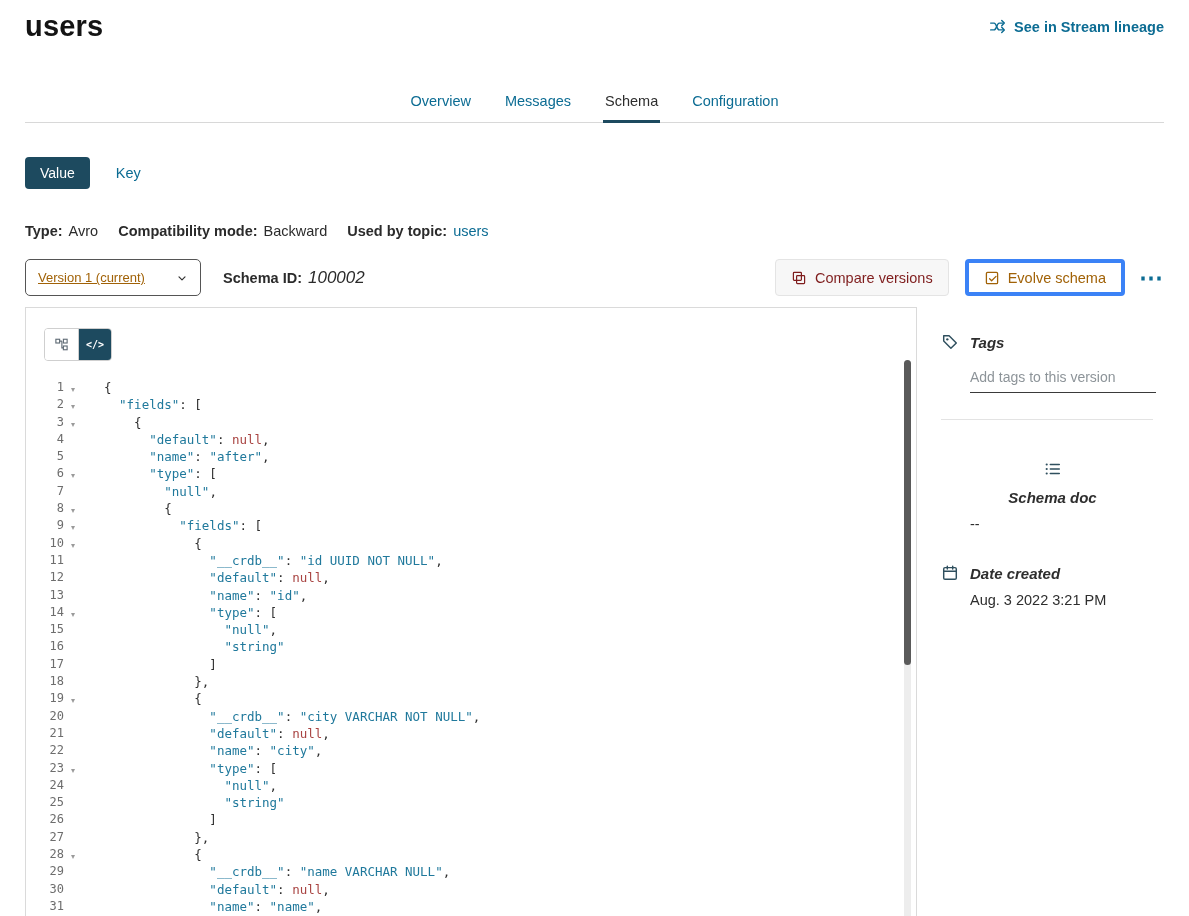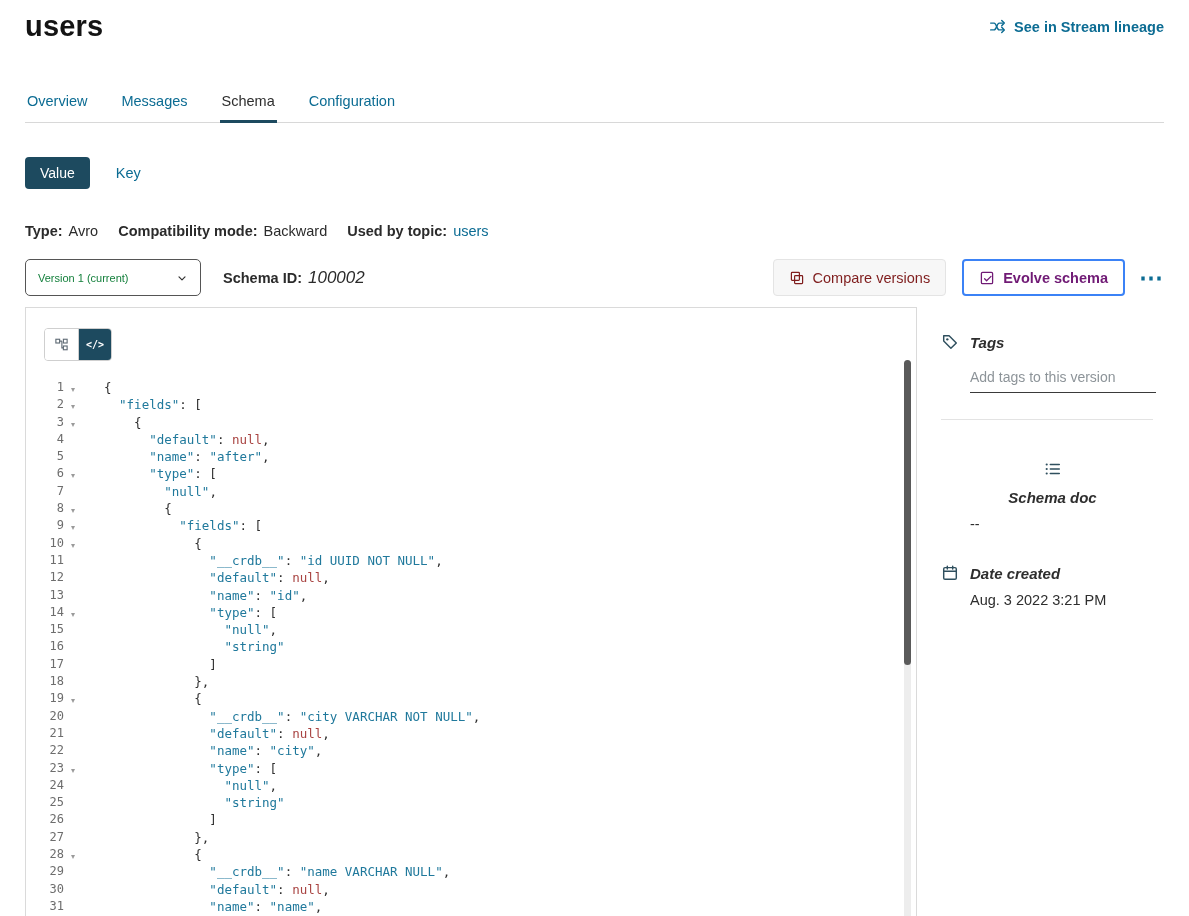--- a/index.html
+++ b/index.html
@@ -4,42 +4,42 @@
 <style>
   * { box-sizing: border-box; margin: 0; padding: 0; }
   html, body { width: 1189px; height: 916px; overflow: hidden; background: #fff; }
   body { font-family: "Liberation Sans", sans-serif; color: #2b2b2b; }
 
   .topbar { display: flex; justify-content: space-between; align-items: flex-start; padding: 10px 25px 0; }
   h1 { font-size: 29px; font-weight: 700; color: #141414; letter-spacing: .2px; }
   .lineage { display: flex; align-items: center; gap: 8px; color: #0c6c93; font-size: 14.5px; font-weight: 700; margin-top: 8px; cursor: pointer; text-decoration: none; }
   .lineage .ic { display: flex; }
 
-  .tabs { display: flex; gap: 30px; margin: 42px 25px 0; border-bottom: 1px solid #d8d8d8; }
+  .tabs { display: flex; gap: 30px; margin: 42px 25px 0; border-bottom: 1px solid #d8d8d8; justify-content: center; }
   .tab { font-size: 14.5px; color: #0c6c93; padding: 8px 2px 13px; cursor: pointer; }
   .tab.active { color: #2e2e2e; padding-bottom: 8px; border-bottom: 3px solid #1d4a5f; margin-bottom: -1px; }
 
   .seg { margin: 34px 25px 0; display: flex; align-items: center; }
   .btn-value { background: #1d4a5f; color: #fff; font-size: 14px; padding: 8px 15px; border-radius: 4px; cursor: pointer; }
   .key-link { color: #0c6c93; font-size: 14.5px; margin-left: 26px; cursor: pointer; }
 
   .meta { margin: 34px 25px 0; font-size: 14.5px; display: flex; align-items: center; }
   .meta .b { font-weight: 700; }
   .meta .v { margin-left: 6px; }
   .meta .g { margin-left: 20px; }
   .meta .link { color: #0c6c93; text-decoration: none; cursor: pointer; }
 
   .version-row { margin: 20px 25px 0; display: flex; align-items: center; }
-  .select { width: 176px; height: 37px; border: 1px solid #555; border-radius: 5px; display: flex; align-items: center; justify-content: space-between; padding: 0 12px; font-size: 11px; cursor: pointer; background: #fff; color: #15803d; }
+  .select { width: 176px; height: 37px; border: 1px solid #555; border-radius: 5px; display: flex; align-items: center; justify-content: space-between; padding: 0 12px; font-size: 13px; cursor: pointer; background: #fff; color: #a16207; text-decoration: underline; }
   .sid-label { margin-left: 22px; font-size: 14.5px; font-weight: 700; }
   .sid-value { margin-left: 6px; font-size: 17px; font-style: italic; }
   .spacer { flex: 1; }
   .btn { height: 37px; display: flex; align-items: center; gap: 8px; padding: 0 15px; border-radius: 4px; font-size: 14.5px; cursor: pointer; }
   .btn.disabled { background: #f7f7f7; border: 1px solid #e4e4e4; color: #7f1d1d; }
-  .btn.outline { background: #fff; border: 2px solid #3b82f6; color: #701a75; margin-left: 16px; font-weight: 700; }
+  .btn.outline { background: #fff; border: 4px solid #3b82f6; color: #a16207; margin-left: 16px; font-weight: 400; }
   .more { color: #0c6c93; font-size: 24px; margin-left: 14px; cursor: pointer; line-height: 20px; font-weight: 700; letter-spacing: 1px; }
 
   .main { margin: 11px 25px 0; display: flex; align-items: stretch; height: 660px; }
   .editor { width: 892px; flex: none; border: 1px solid #dadada; position: relative; background: #fff; overflow: hidden; }
   .toolbar { margin: 20px 0 0 18px; display: inline-flex; border: 1px solid #cfcfcf; border-radius: 4px; overflow: hidden; }
   .tb-btn { width: 33px; height: 31px; display: flex; align-items: center; justify-content: center; background: #fff; color: #5f6b75; cursor: pointer; }
   .tb-btn + .tb-btn { border-left: 1px solid #cfcfcf; }
   .tb-btn.active { background: #1d4a5f; color: #fff; font-family: "DejaVu Sans Mono", monospace; font-size: 10px; font-weight: 700; }
 
   .code { margin-top: 18px; font-family: "DejaVu Sans Mono", monospace; font-size: 12.5px; line-height: 17.3px; }

